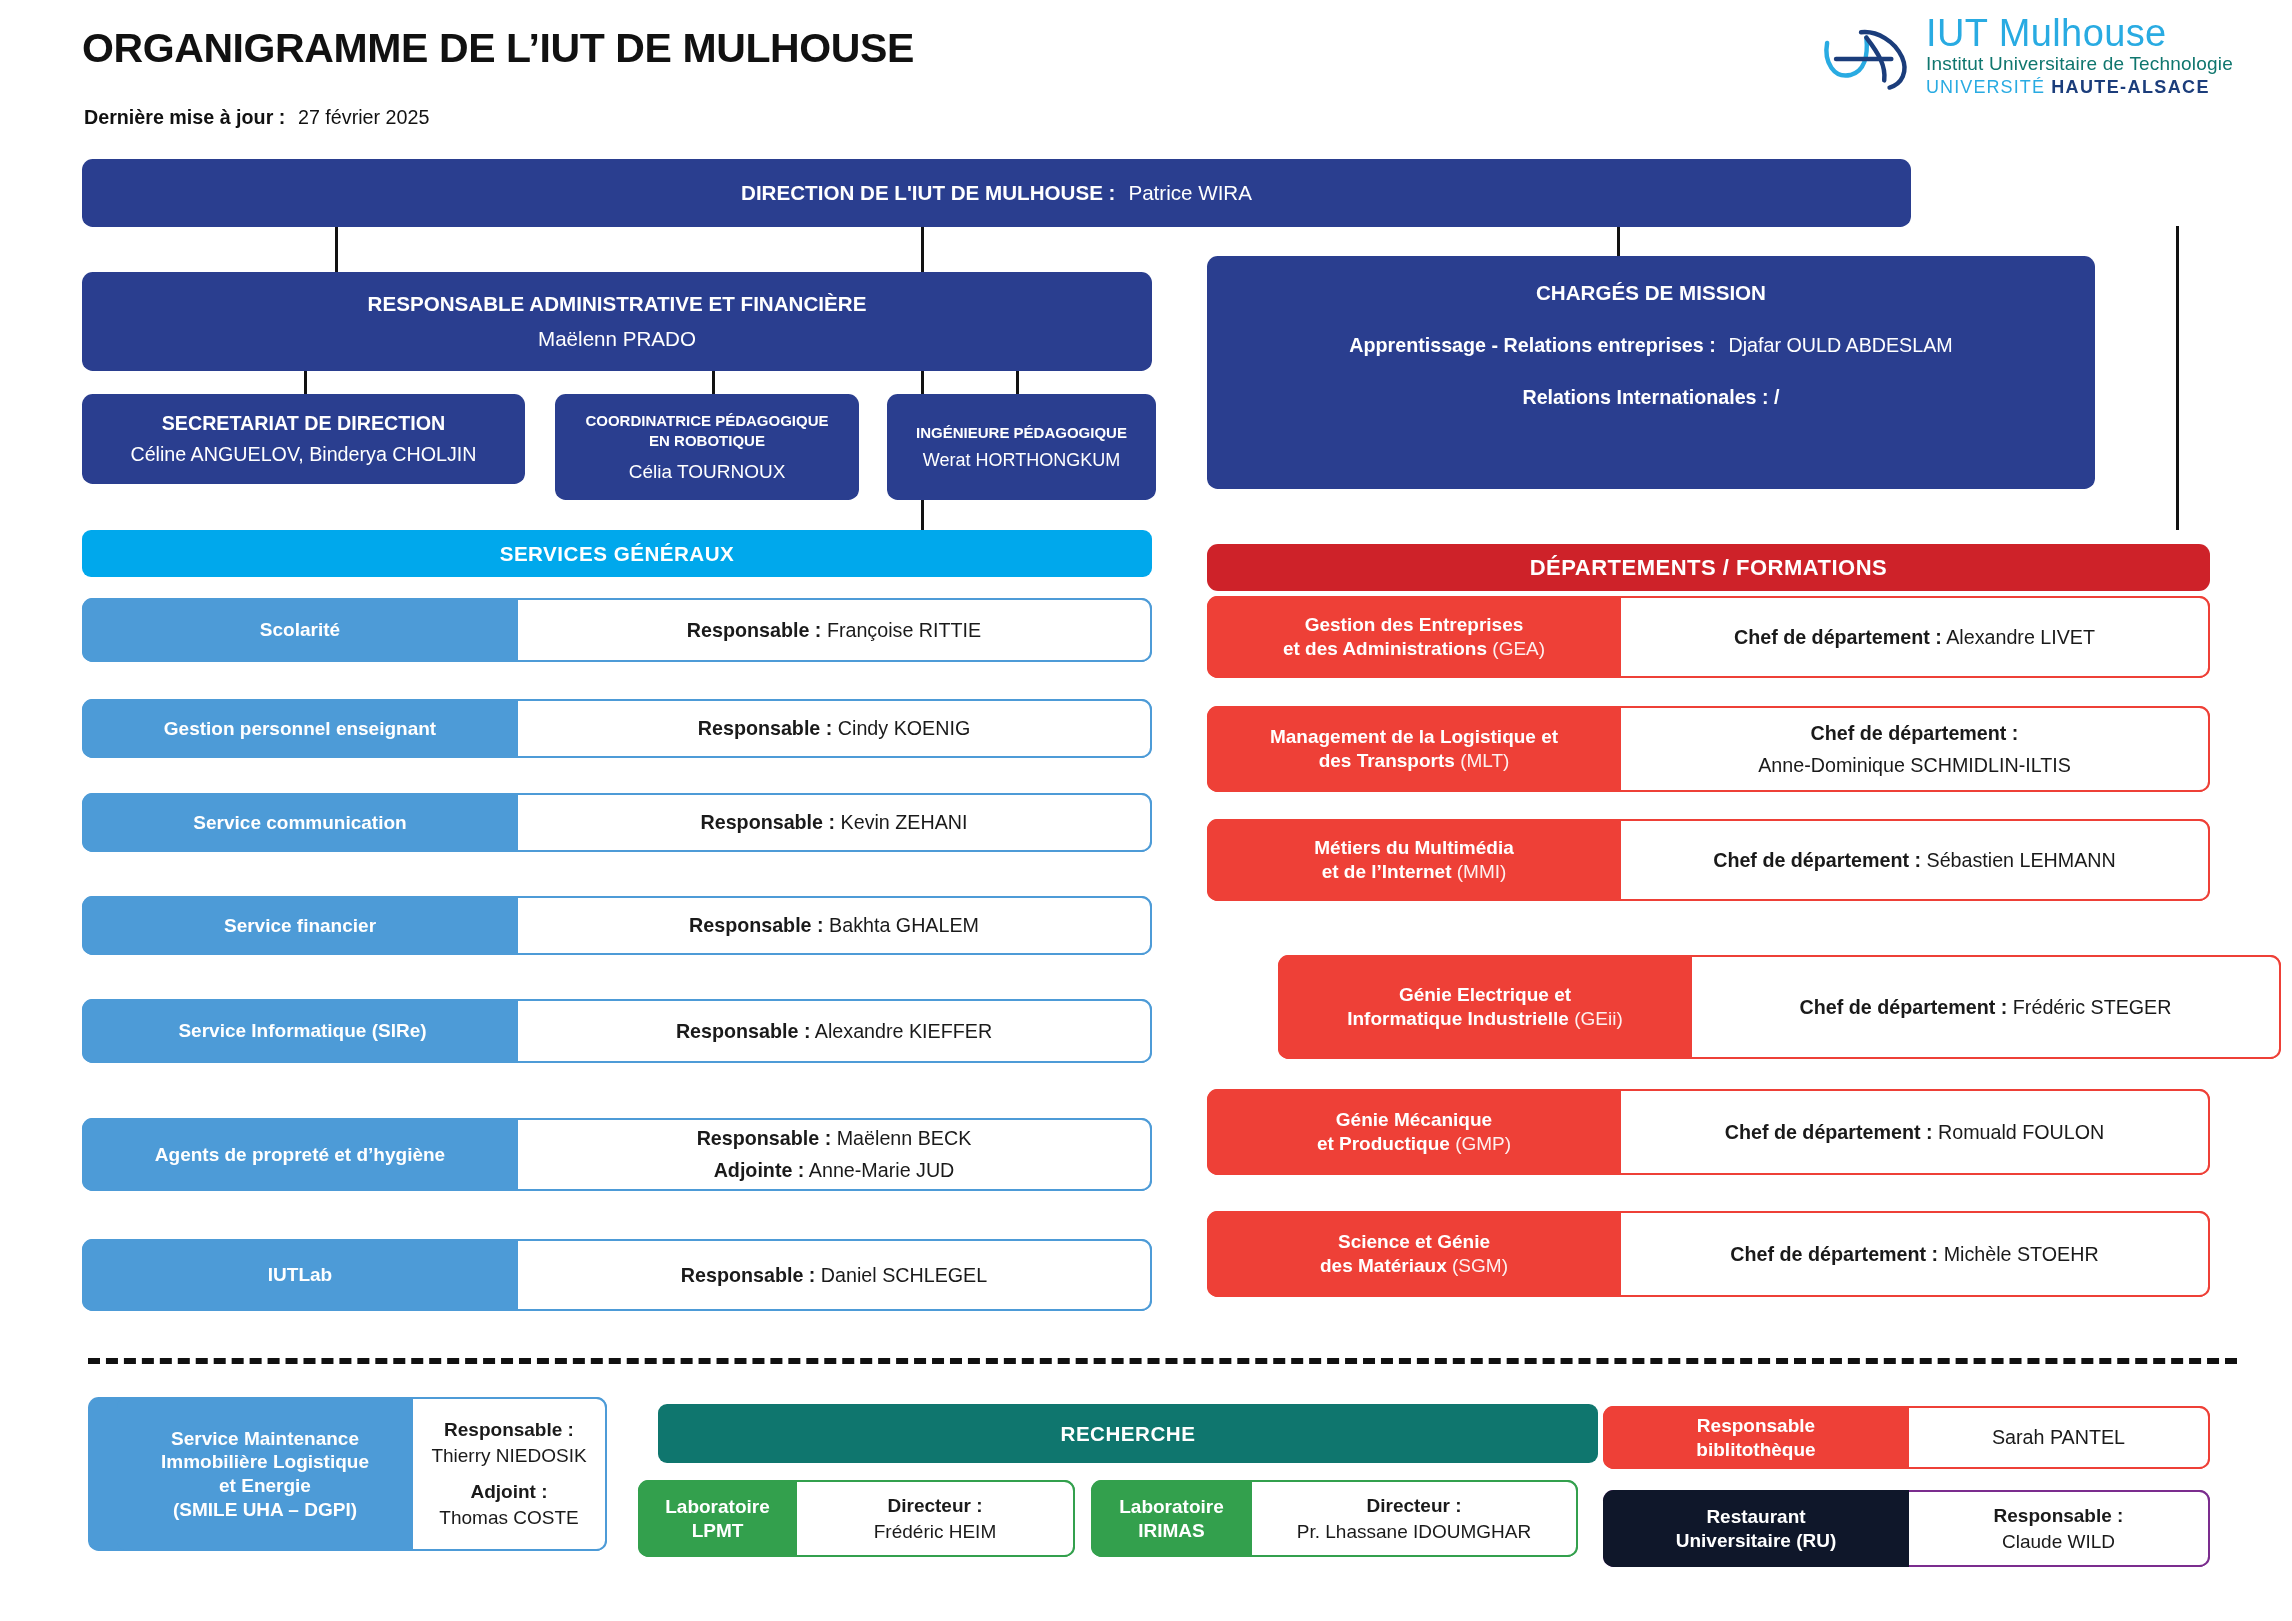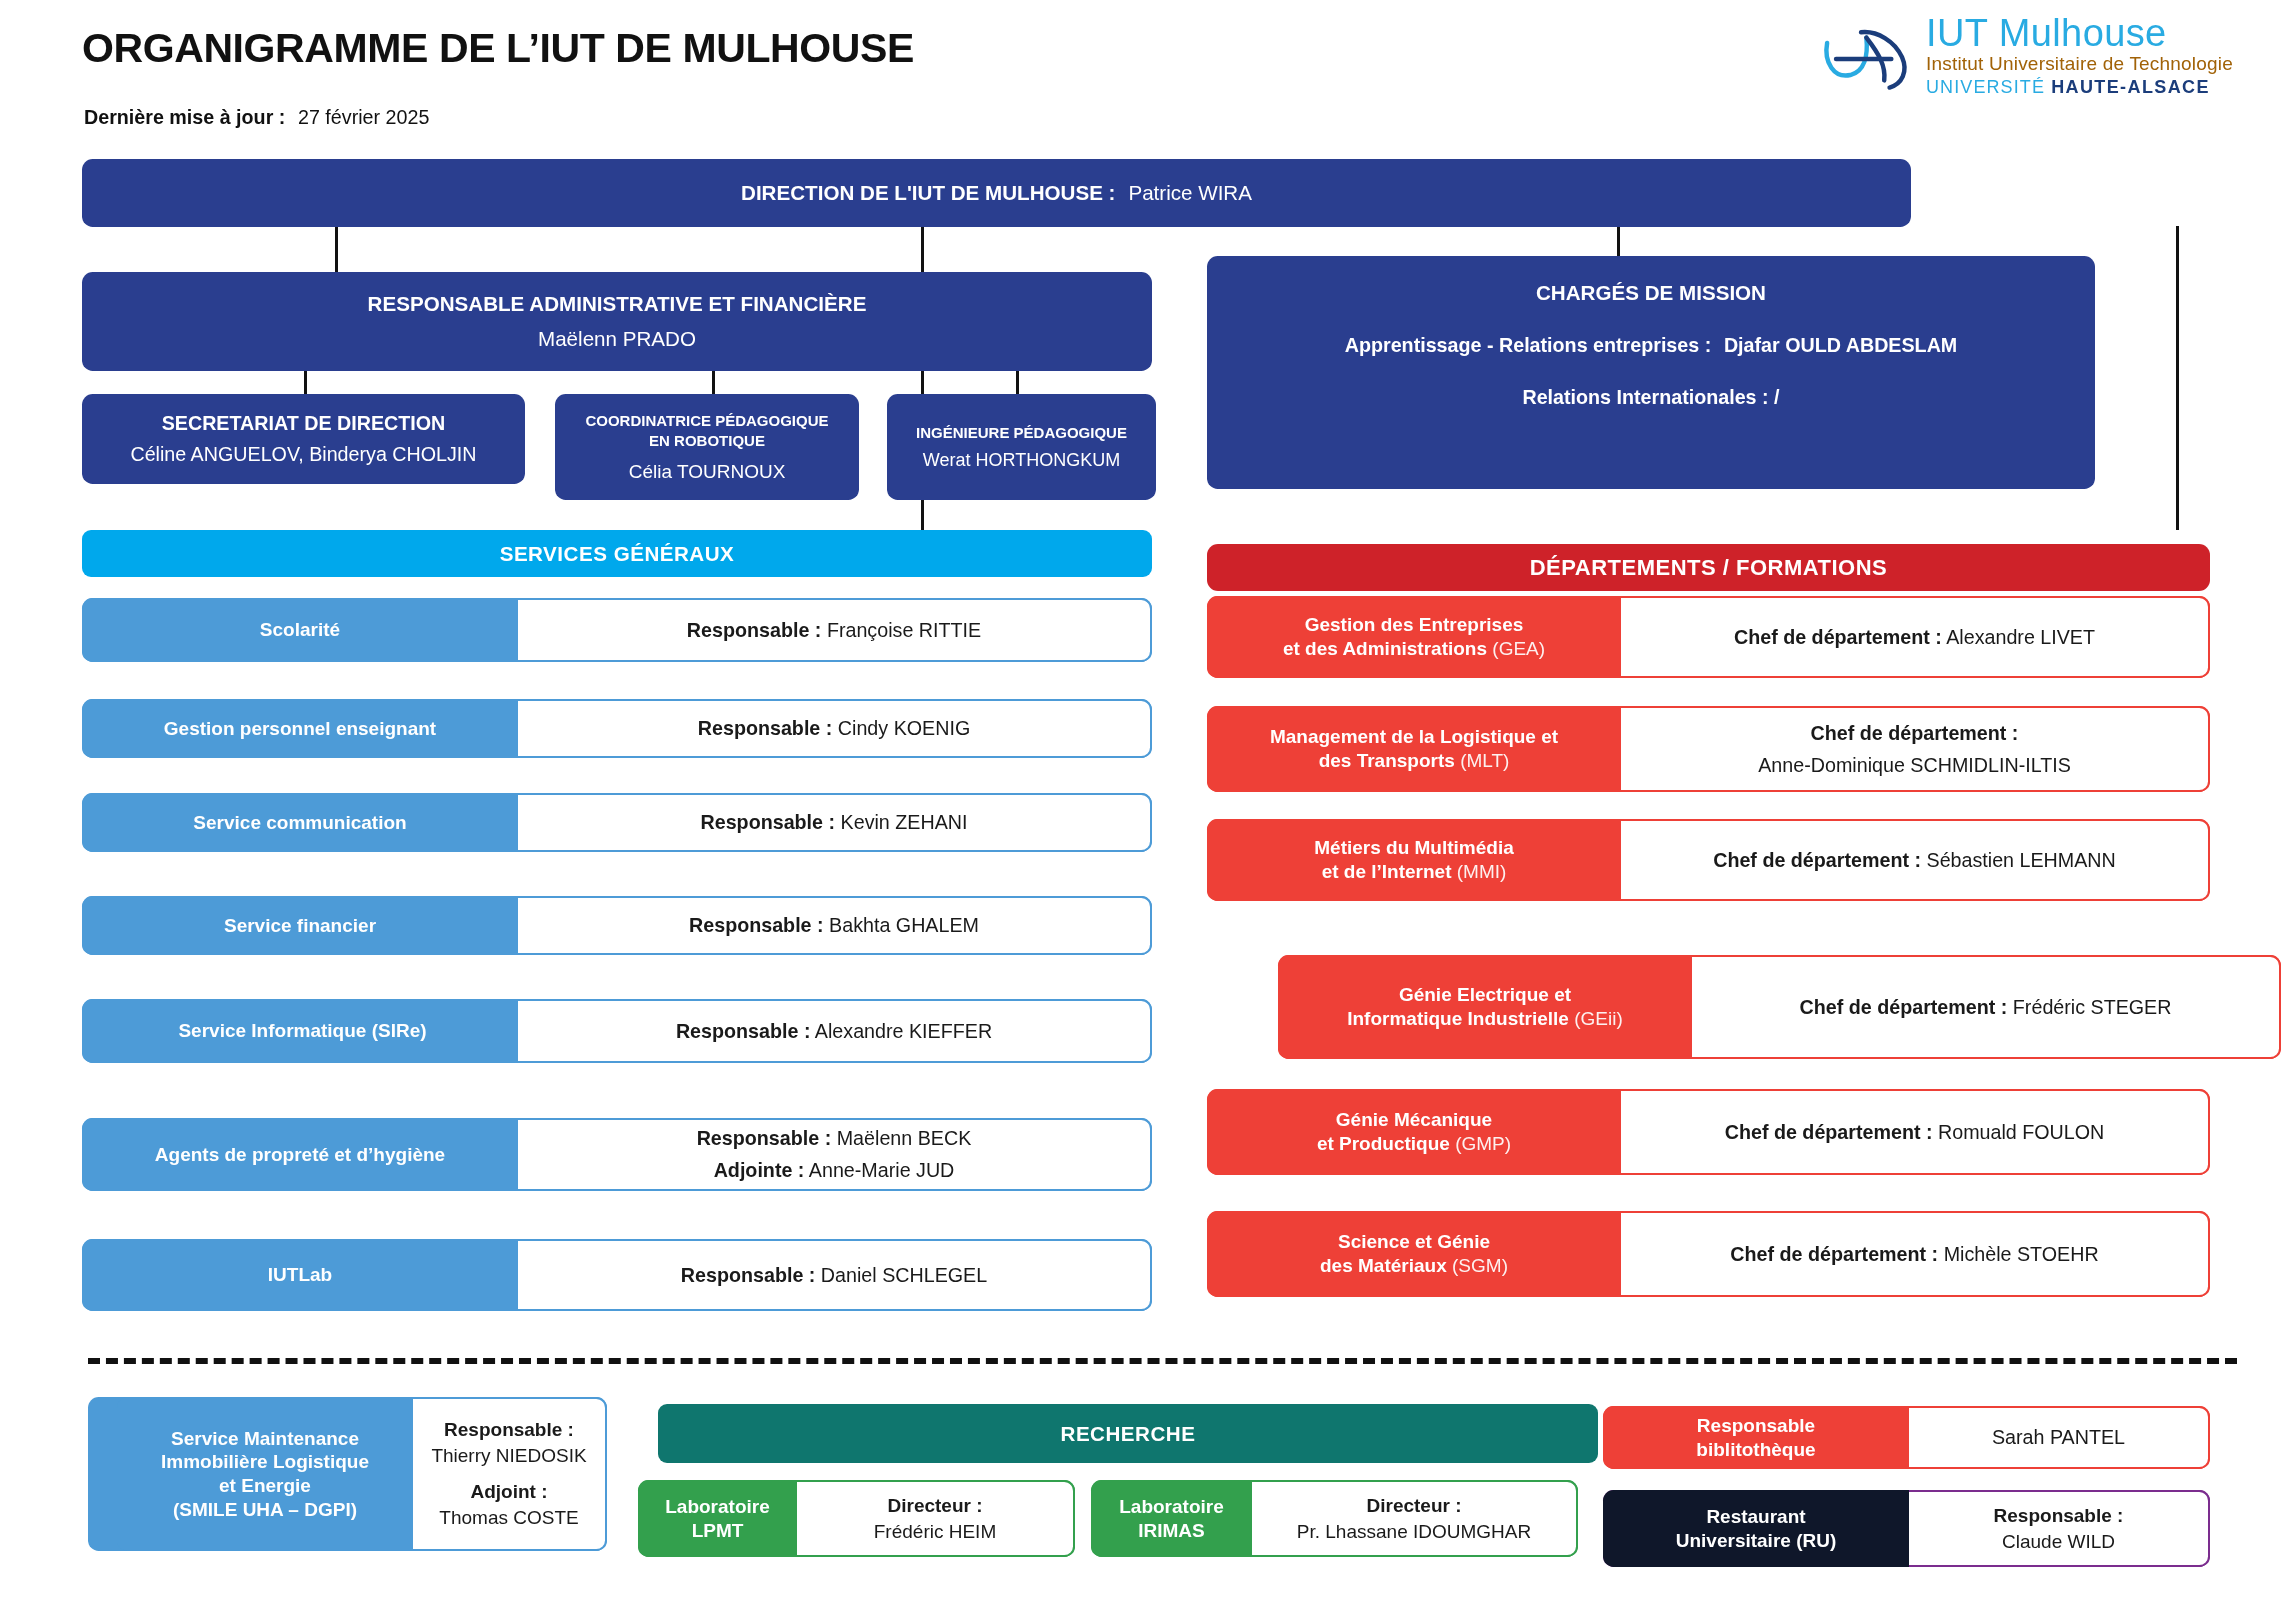--- a/index.html
+++ b/index.html
@@ -24,21 +24,21 @@
     font-size:19.7px; color:#111; white-space:nowrap;
   }
   .subtitle b { font-weight:bold; }
   .subtitle span.val { font-weight:normal; }
 
   
   .logo { position:absolute; right:25px; top:10.7px; width:448px; height:94px; }
   .logo-mark { position:absolute; left:0; top:12.5px; width:107px; height:72px; }
   .logo-txt { position:absolute; left:106px; top:3.6px; width:345px; }
   .logo-l1 { font-size:38px; color:#29ABE2; font-weight:normal; line-height:1; letter-spacing:0.4px; }
-  .logo-l2 { font-size:19px; color:#a16207; line-height:1.25; letter-spacing:0.2px; }
+  .logo-l2 { font-size:19px; color:#0f766e; line-height:1.25; letter-spacing:0.2px; }
   .logo-l3 { font-size:18px; color:#29ABE2; line-height:1.25; letter-spacing:1.1px; }
   .logo-l3 b { color:#1B3D7B; font-weight:bold; letter-spacing:1.4px; }
 
   
   .box { position:absolute; border-radius:10.7px; }
   .navy { background:#2A3E8F; color:#fff; }
   .ctr  { display:flex; flex-direction:column; align-items:center; justify-content:center; text-align:center; }
   .navy .nm { font-weight:normal; }
 
   .line { position:absolute; background:#111; width:2.7px; }
@@ -149,21 +149,21 @@
     <div style="font-size:19px; margin-top:10.7px;">Célia TOURNOUX</div>
   </div>
 
   <div class="box navy ctr" style="left:887px; top:394px; width:269px; height:106px; padding:0 7.2px;">
     <div style="font-size:15px; font-weight:bold;">INGÉNIEURE PÉDAGOGIQUE</div>
     <div style="font-size:18px; margin-top:9px;">Werat HORTHONGKUM</div>
   </div>
 
   <div class="box navy" style="left:1207px; top:256px; width:888px; height:233px; display:flex; flex-direction:column; align-items:center; justify-content:flex-start; padding-top:25px;">
     <div style="font-size:20.6px; font-weight:bold;">CHARGÉS DE MISSION</div>
-    <div style="font-size:19.7px; margin-top:29px; text-align:center;font-weight:bold;">
+    <div style="font-size:19.7px; margin-top:29px; text-align:center;">
       <b>Apprentissage - Relations entreprises :</b>
       <span style="margin-left:7.2px;">Djafar OULD ABDESLAM</span>
     </div>
     <div style="font-size:19.7px; margin-top:29px; font-weight:bold;">Relations Internationales : /</div>
   </div>
 
   <div class="sec-head sec-blue" style="left:82px; top:530px; width:1070px; height:47px; font-size:20.6px;">SERVICES GÉNÉRAUX</div>
 
   <div class="sec-head sec-red" style="left:1207px; top:544px; width:1003px; height:47px; font-size:22px;border-radius:11px;">DÉPARTEMENTS / FORMATIONS</div>
 

